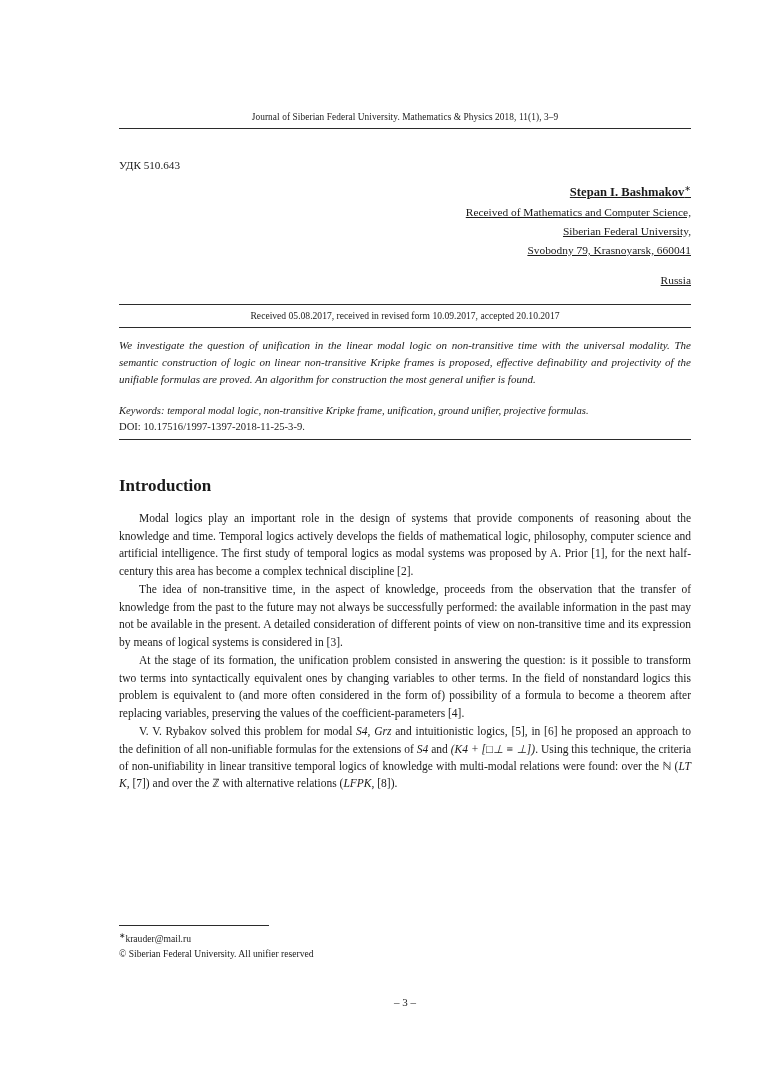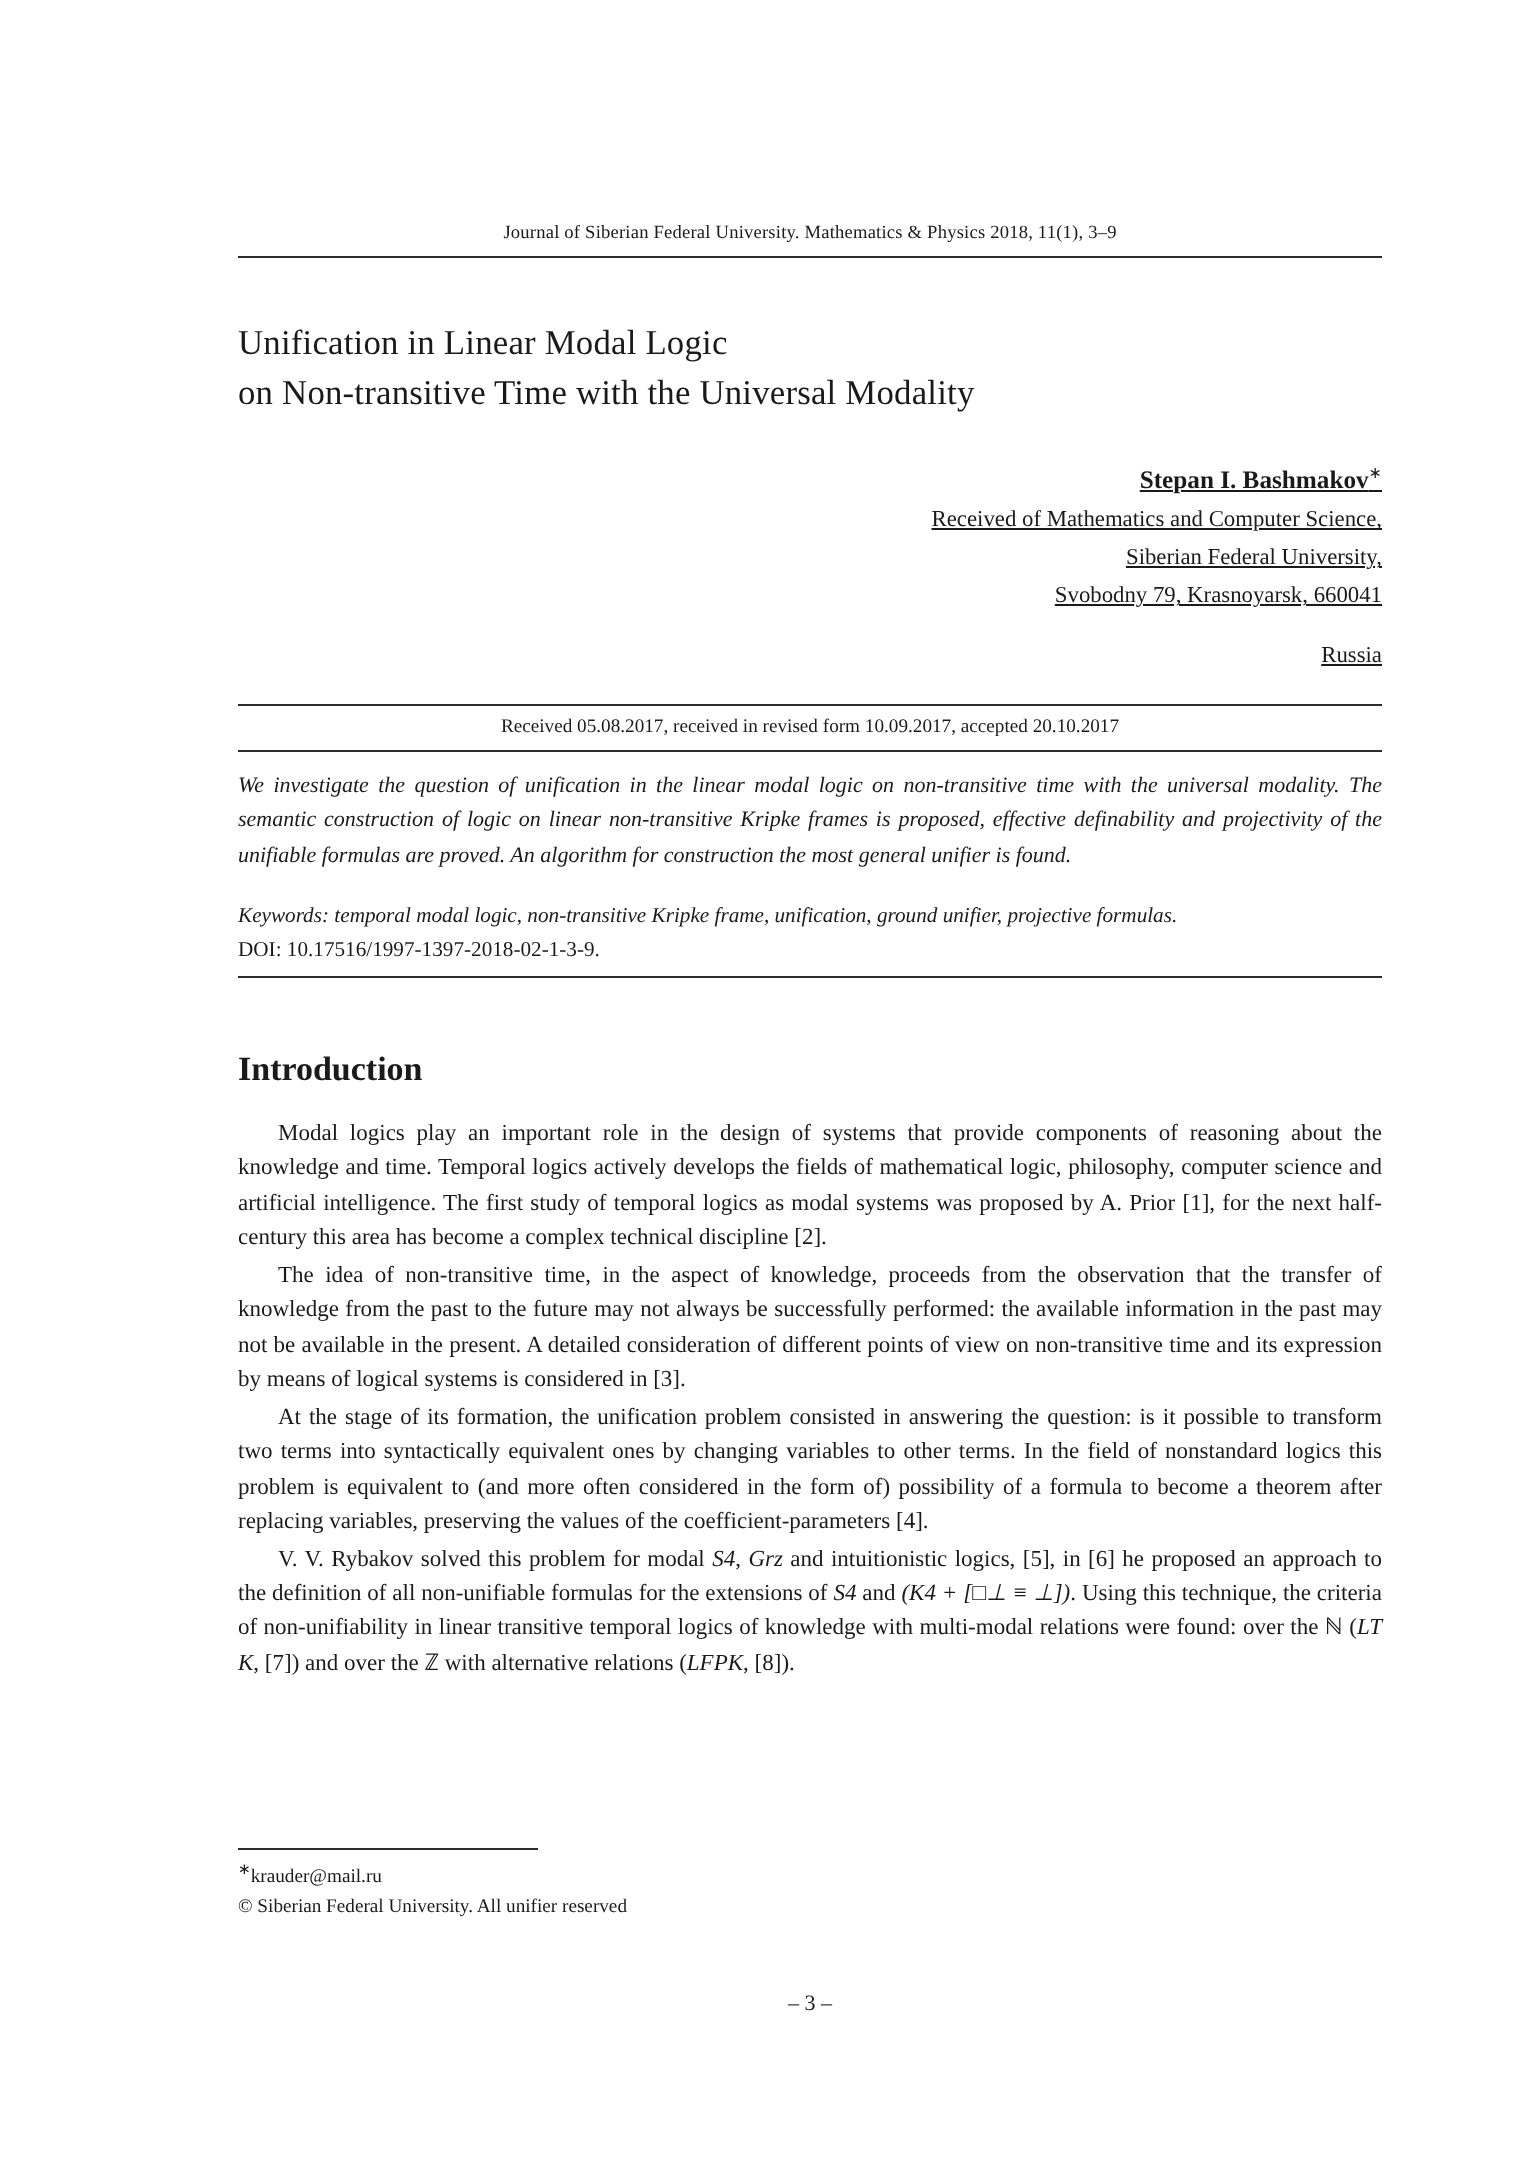--- a/index.html
+++ b/index.html
@@ -136,25 +136,22 @@
   }
   sup.star { font-size: 8px; vertical-align: super; }
 </style>
 </head>
 <body>
 
 <div class="page">
 
   <div class="running-head">Journal of Siberian Federal University. Mathematics &amp; Physics 2018, 11(1), 3–9</div>
 
+  <div class="udk">УДК 510.643</div>
 
-  <h1 class="title">
-    <span class="line">Unification in Linear Modal Logic</span>
-    <span class="line">on Non-transitive Time with the Universal Modality</span>
-  </h1>
 
   <div class="authors">
     <div>
       <span class="author-name">Stepan I. Bashmakov</span><sup class="star">∗</sup>
     </div>
     <span class="affil">Received of Mathematics and Computer Science,</span>
     <span class="affil">Siberian Federal University,</span>
     <span class="affil">Svobodny 79, Krasnoyarsk, 660041</span>
     <span class="country">Russia</span>
   </div>
@@ -163,21 +160,21 @@
 
   <div class="received">Received 05.08.2017, received in revised form 10.09.2017, accepted 20.10.2017</div>
 
   <p class="abstract">We investigate the question of unification in the linear modal logic on non-transitive time with the universal modality. The semantic construction of logic on linear non-transitive Kripke frames is proposed, effective definability and projectivity of the unifiable formulas are proved. An algorithm for construction the most general unifier is found.</p>
 
   <p class="keywords">
     <span class="kw-label">Keywords:</span>
     <span>temporal modal logic, non-transitive Kripke frame, unification, ground unifier, projective formulas.</span>
   </p>
 
-  <p class="doi">DOI: 10.17516/1997-1397-2018-02-1-3-9.</p>
+  <p class="doi">DOI: 10.17516/1997-1397-2018-11-25-3-9.</p>
 
   <h2 class="section">Introduction</h2>
 
   <p class="body-par">Modal logics play an important role in the design of systems that provide components of reasoning about the knowledge and time. Temporal logics actively develops the fields of mathematical logic, philosophy, computer science and artificial intelligence. The first study of temporal logics as modal systems was proposed by A. Prior [1], for the next half-century this area has become a complex technical discipline [2].</p>
   <p class="body-par">The idea of non-transitive time, in the aspect of knowledge, proceeds from the observation that the transfer of knowledge from the past to the future may not always be successfully performed: the available information in the past may not be available in the present. A detailed consideration of different points of view on non-transitive time and its expression by means of logical systems is considered in [3].</p>
   <p class="body-par">At the stage of its formation, the unification problem consisted in answering the question: is it possible to transform two terms into syntactically equivalent ones by changing variables to other terms. In the field of nonstandard logics this problem is equivalent to (and more often considered in the form of) possibility of a formula to become a theorem after replacing variables, preserving the values of the coefficient-parameters [4].</p>
 
   <p class="body-par">
     <span>V. V. Rybakov solved this problem for modal </span><span class="mi">S4</span><span>, </span><span class="mathcal">Grz</span><span> and intuitionistic logics, [5], in [6] he proposed an approach to the definition of all non-unifiable formulas for the extensions of </span><span class="mi">S4</span><span> and </span><span class="mi">(K4 + [□⊥ ≡ ⊥])</span><span>. Using this technique, the criteria of non-unifiability in linear transitive temporal logics of knowledge with multi-modal relations were found: over the </span><span>ℕ</span><span> (</span><span class="mathcal">LT K</span><span>, [7]) and over the </span><span>ℤ</span><span> with alternative relations (</span><span class="mathcal">LFPK</span><span>, [8]).</span>
   </p>

